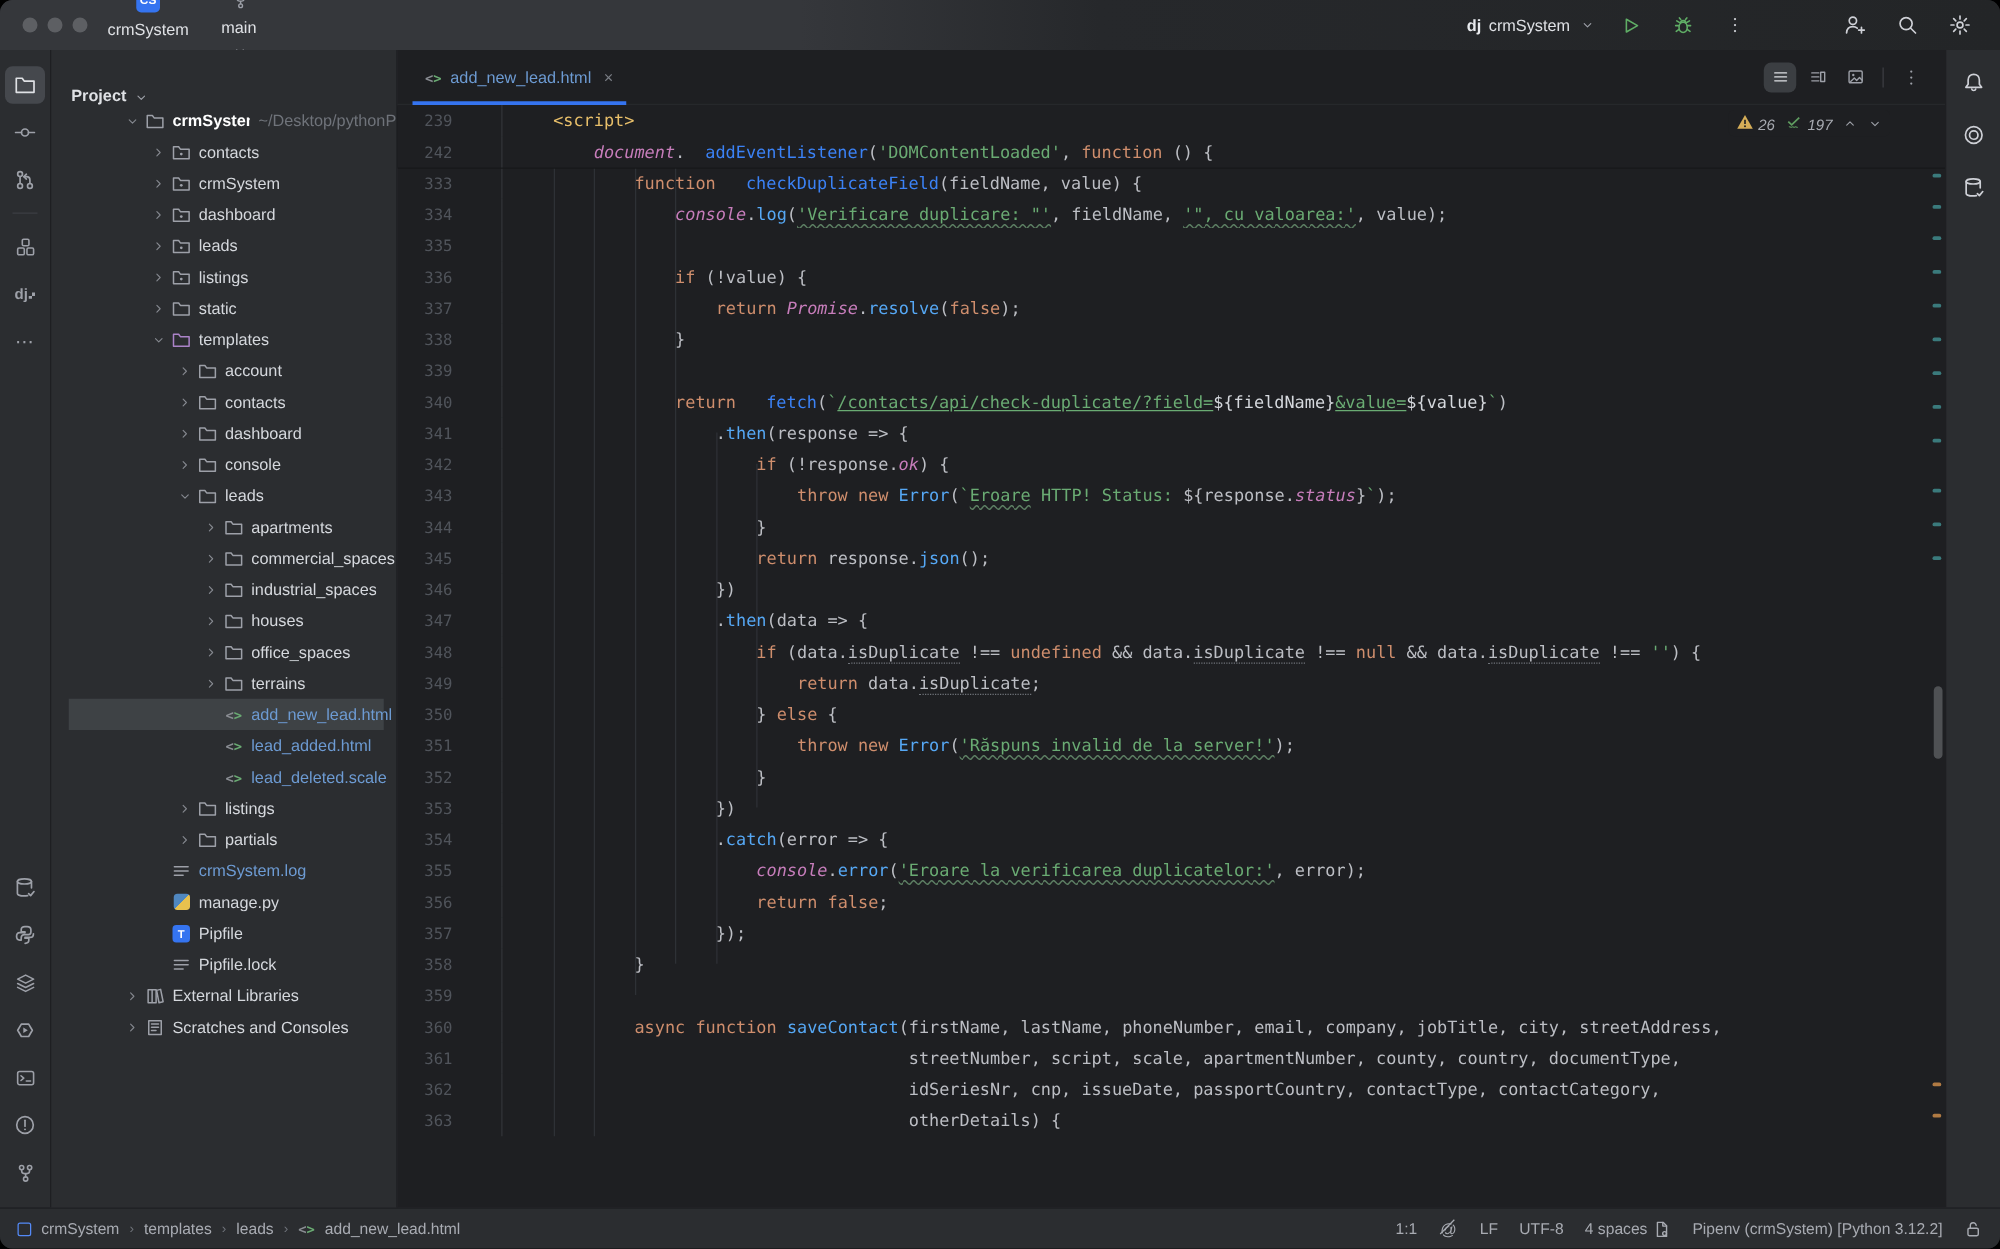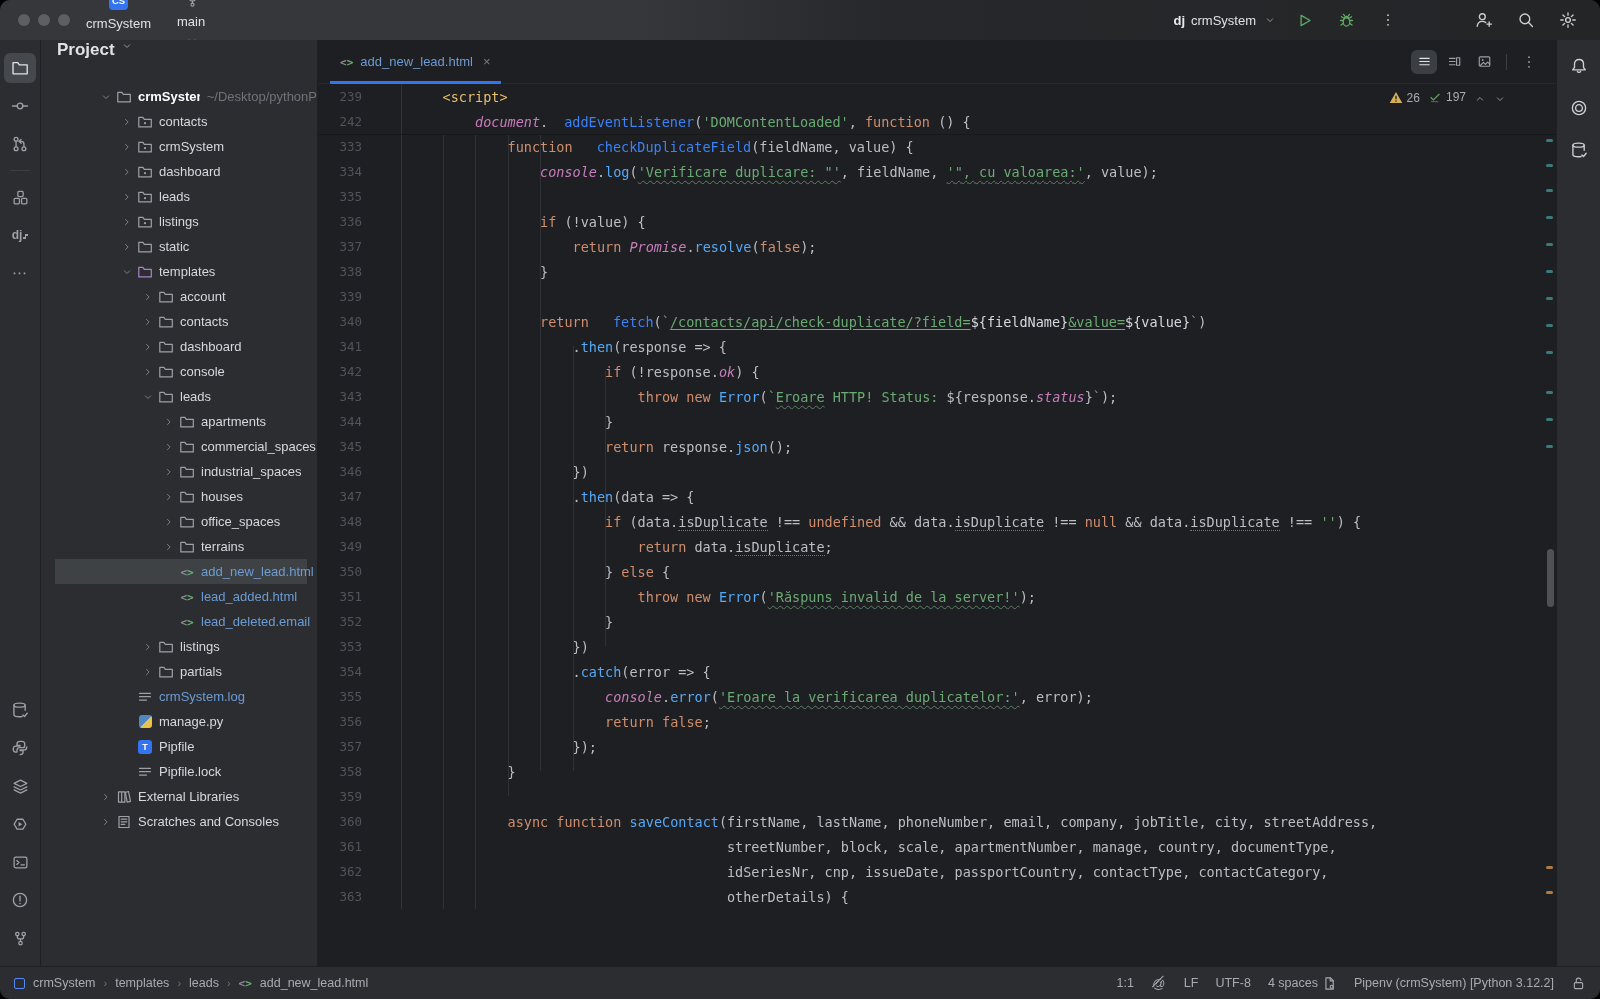--- a/index.html
+++ b/index.html
@@ -29,21 +29,21 @@
   
   .strip { width:41px; flex:0 0 41px; background:#2b2d30; border-right:1px solid #1e1f22; display:flex; flex-direction:column; align-items:center; padding:9px 0; }
   .strip .icon-btn { width:32px; height:30px; margin:4px 0; color:#9da0a8; }
   .strip .icon-btn.active { background:#45484d; color:#dfe1e5; }
   .strip .divider { width:20px; height:1px; background:#3c3e43; margin:7px 0; }
   .strip .spacer { flex:1; }
   .djic { font-weight:bold; font-size:12px; color:#9da0a8; font-style:normal; }
 
   
   .project { width:277px; flex:0 0 277px; background:#2b2d30; border-right:1px solid #1e1f22; overflow:hidden; position:relative; }
-  .project-header { height:44px; display:flex; align-items:flex-start; padding-left:16px; color:#dfe1e5; font-weight:bold; font-size:17px; gap:4px; }
+  .project-header { height:44px; display:flex; align-items:flex-end; padding-left:16px; color:#dfe1e5; font-weight:bold; font-size:13px; gap:4px; }
   .tree { font-size:13px; color:#d5d8dd; }
   .trow { height:25px; display:flex; align-items:center; position:relative; white-space:nowrap; cursor:pointer; }
   .trow .hl { position:absolute; top:0; bottom:0; left:14px; right:10px; background:#3e4245; z-index:0; }
   .trow > * { position:relative; z-index:1; }
   .chev-slot { width:18px; flex:0 0 18px; display:flex; align-items:center; justify-content:center; color:#85888f; }
   .t-icon { width:18px; flex:0 0 18px; display:flex; align-items:center; justify-content:center; color:#9da0a8; margin-right:5px; }
   .t-label { overflow:hidden; text-overflow:clip; }
   .t-label.bold { font-weight:bold; color:#ffffff; }
   .t-label.blue { color:#6d9bd3; }
   .t-path { color:#6f737a; margin-left:7px; }
@@ -87,21 +87,21 @@
   .tk-p  { color:#c77dbb;font-style:italic; }
   .tk-pd { color:#bcbec4; border-bottom:1px dotted #6f737a; }
   .tk-mb { color:#56a8f5; }
   .tk-fy { color:#3b82f6;margin-left:16px; }
   .tk-fb { color:#56a8f5; }
   .tk-tag{ color:#e8bf6a; }
 
   
   .inspections { position:absolute; top:4px; right:44px; display:flex; align-items:center; gap:8px; z-index:5;
     color:#a8abb2; font-family:"Liberation Sans", sans-serif; font-size:12px; background:#1e1f22; padding:2px 6px; border-radius:4px; }
-  .inspections .grp { display:flex; align-items:flex-start; gap:4px; cursor:pointer; }
+  .inspections .grp { display:flex; align-items:flex-end; gap:4px; cursor:pointer;font-style:italic; }
   .inspections .chevbtn { color:#9da0a8; cursor:pointer; display:flex; }
 
   
   .stripe { position:absolute; top:0; right:0; width:14px; height:100%; z-index:4; }
   .mark { position:absolute; right:3px; width:7px; height:3px; border-radius:1.5px; }
   .mark.teal { background:#3a7a7c; }
   .mark.orange { background:#b07a43; }
   .thumb { position:absolute; right:2px; width:7px; height:58px; border-radius:4px; background:rgba(140,142,146,.45); }
 
   
@@ -568,21 +568,21 @@
             <span class="t-icon">
               <span class="htmlic"><i>&lt;</i><b>&gt;</b></span>
             </span>
             <span class="t-label blue">lead_added.html</span>
           </div>
           <div class="trow" style="padding-left: 119px;">
             <span class="chev-slot"></span>
             <span class="t-icon">
               <span class="htmlic"><i>&lt;</i><b>&gt;</b></span>
             </span>
-            <span class="t-label blue">lead_deleted.email</span>
+            <span class="t-label blue">lead_deleted.scale</span>
           </div>
           <div class="trow" style="padding-left: 98px;">
             <span class="chev-slot">
               <svg class="ic" width="12" height="12" viewBox="0 0 16 16" fill="none" stroke="currentColor" stroke-width="1.2" stroke-linecap="round" stroke-linejoin="round">
                 <polyline points="6,4.5 9.5,8 6,11.5"></polyline>
               </svg>
             </span>
             <span class="t-icon">
               <svg class="ic" width="16" height="16" viewBox="0 0 16 16" fill="none" stroke="currentColor" stroke-width="1.2" stroke-linecap="round" stroke-linejoin="round">
                 <path d="M1.8 3.4h4.1l1.4 1.9h7v7.6H1.8z"></path>
@@ -765,21 +765,21 @@
             <div class="crow"><span class="ln">351</span><span class="fold"></span><span class="codetxt"><span class="tk-d">                            </span><span class="tk-k">throw</span><span class="tk-d"> </span><span class="tk-k">new</span><span class="tk-d"> </span><span class="tk-mb">Error</span><span class="tk-d">(</span><span class="tk-sw">'Răspuns invalid de la server!'</span><span class="tk-d">);</span></span></div>
             <div class="crow"><span class="ln">352</span><span class="fold"></span><span class="codetxt"><span class="tk-d">                        }</span></span></div>
             <div class="crow"><span class="ln">353</span><span class="fold"></span><span class="codetxt"><span class="tk-d">                    })</span></span></div>
             <div class="crow"><span class="ln">354</span><span class="fold"></span><span class="codetxt"><span class="tk-d">                    .</span><span class="tk-mb">catch</span><span class="tk-d">(error =&gt; {</span></span></div>
             <div class="crow"><span class="ln">355</span><span class="fold"></span><span class="codetxt"><span class="tk-d">                        </span><span class="tk-gi">console</span><span class="tk-d">.</span><span class="tk-mb">error</span><span class="tk-d">(</span><span class="tk-sw">'Eroare la verificarea duplicatelor:'</span><span class="tk-d">, error);</span></span></div>
             <div class="crow"><span class="ln">356</span><span class="fold"></span><span class="codetxt"><span class="tk-d">                        </span><span class="tk-k">return</span><span class="tk-d"> </span><span class="tk-k">false</span><span class="tk-d">;</span></span></div>
             <div class="crow"><span class="ln">357</span><span class="fold"></span><span class="codetxt"><span class="tk-d">                    });</span></span></div>
             <div class="crow"><span class="ln">358</span><span class="fold"></span><span class="codetxt"><span class="tk-d">            }</span></span></div>
             <div class="crow"><span class="ln">359</span><span class="fold"></span><span class="codetxt"></span></div>
             <div class="crow"><span class="ln">360</span><span class="fold"></span><span class="codetxt"><span class="tk-d">            </span><span class="tk-k">async</span><span class="tk-d"> </span><span class="tk-k">function</span><span class="tk-d"> </span><span class="tk-fb">saveContact</span><span class="tk-d">(firstName, lastName, phoneNumber, email, company, jobTitle, city, streetAddress,</span></span></div>
-            <div class="crow"><span class="ln">361</span><span class="fold"></span><span class="codetxt"><span class="tk-d">                                       streetNumber, block, scale, apartmentNumber, manage, country, documentType,</span></span></div>
+            <div class="crow"><span class="ln">361</span><span class="fold"></span><span class="codetxt"><span class="tk-d">                                       streetNumber, script, scale, apartmentNumber, county, country, documentType,</span></span></div>
             <div class="crow"><span class="ln">362</span><span class="fold"></span><span class="codetxt"><span class="tk-d">                                       idSeriesNr, cnp, issueDate, passportCountry, contactType, contactCategory,</span></span></div>
             <div class="crow"><span class="ln">363</span><span class="fold"></span><span class="codetxt"><span class="tk-d">                                       otherDetails) {</span></span></div>
           </div>
 
         <div class="stripe" id="stripe">
             <span class="mark teal" style="top: 55px;"></span>
             <span class="mark teal" style="top: 80px;"></span>
             <span class="mark teal" style="top: 105px;"></span>
             <span class="mark teal" style="top: 132px;"></span>
             <span class="mark teal" style="top: 159px;"></span>

